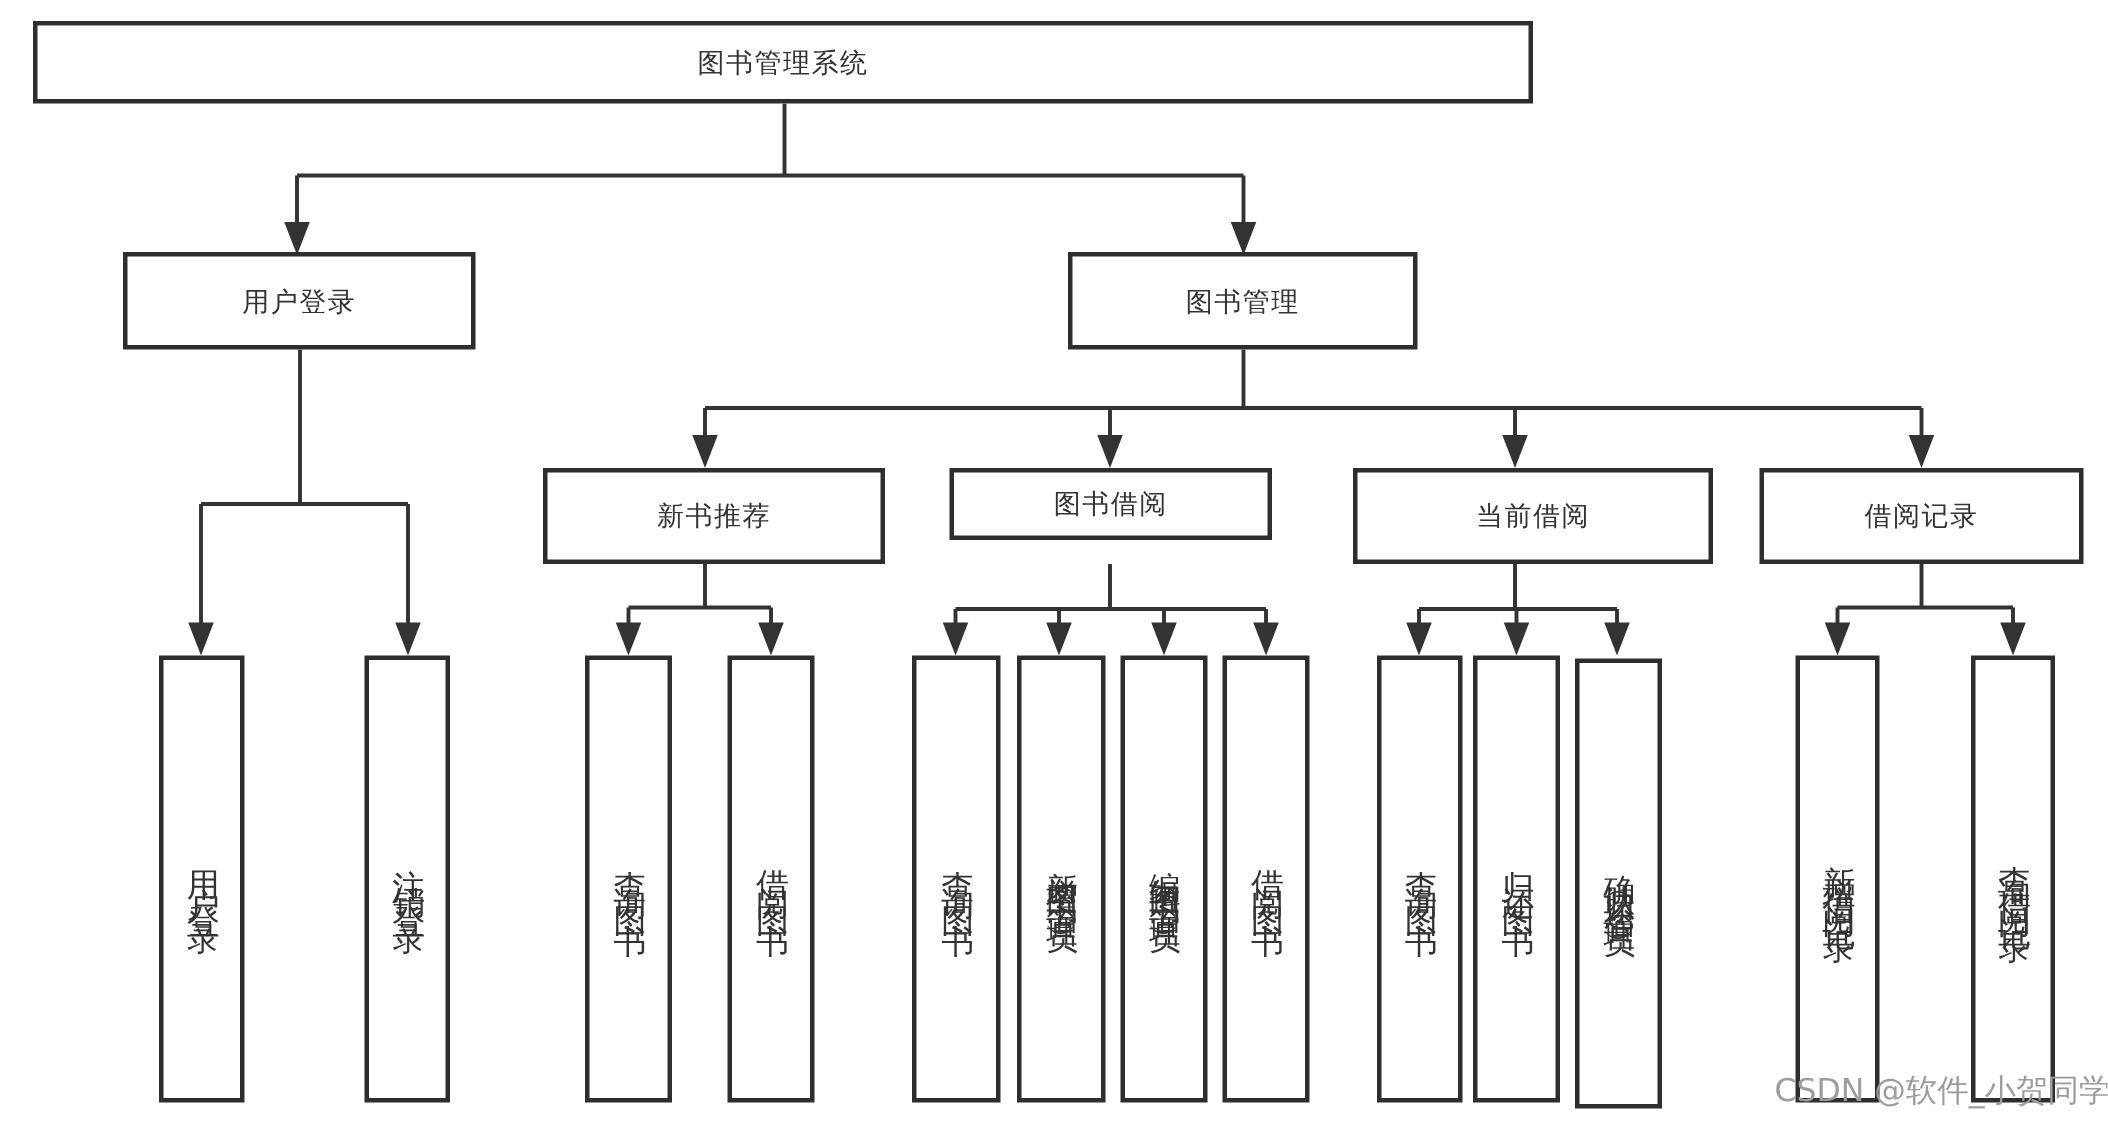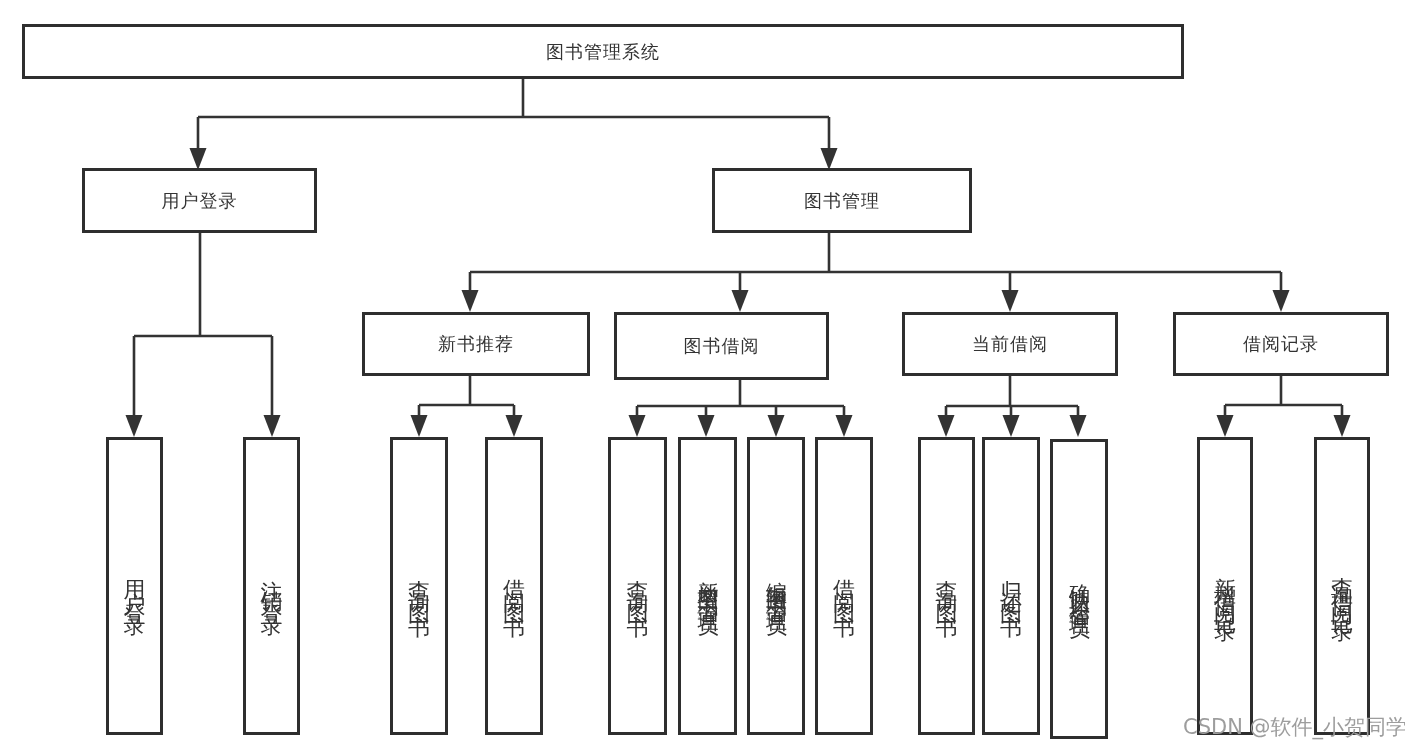--- a/index.html
+++ b/index.html
@@ -61,38 +61,38 @@
       <polygon points="767.5,415 784.5,415 776,437"></polygon>
       <polygon points="835.5,415 852.5,415 844,437"></polygon>
       <polygon points="937.5,415 954.5,415 946,437"></polygon>
       <polygon points="1002.5,415 1019.5,415 1011,437"></polygon>
       <polygon points="1069.5,415 1086.5,415 1078,437"></polygon>
       <polygon points="1216.5,415 1233.5,415 1225,437"></polygon>
       <polygon points="1333.5,415 1350.5,415 1342,437"></polygon>
     </g>
   </svg>
 
-  <div class="node root" style="left:22px;top:24px;width:1162px;height:55px">
+  <div class="node root" style="left:22px;top:14px;width:1000px;height:55px">
     <span class="h-label">图书管理系统</span>
   </div>
 
   <div class="node" style="left:82px;top:168px;width:235px;height:65px">
     <span class="h-label">用户登录</span>
   </div>
-  <div class="node" style="left:712px;top:168px;width:260px;height:65px">
+  <div class="node" style="left:712px;top:168px;width:233px;height:65px">
     <span class="h-label">图书管理</span>
   </div>
 
   <div class="node" style="left:362px;top:312px;width:228px;height:64px">
     <span class="h-label">新书推荐</span>
   </div>
-  <div class="node" style="left:614px;top:312px;width:215px;height:68px">
+  <div class="node" style="left:633px;top:312px;width:215px;height:48px">
     <span class="h-label">图书借阅</span>
   </div>
-  <div class="node" style="left:902px;top:312px;width:216px;height:64px">
+  <div class="node" style="left:902px;top:312px;width:240px;height:64px">
     <span class="h-label">当前借阅</span>
   </div>
   <div class="node" style="left:1173px;top:312px;width:216px;height:64px">
     <span class="h-label">借阅记录</span>
   </div>
 
   <div class="node ls-4" style="left:106px;top:437px;width:57px;height:298px">
     <span class="v-label">用户登录</span>
   </div>
   <div class="node ls-4" style="left:243px;top:437px;width:57px;height:298px">

